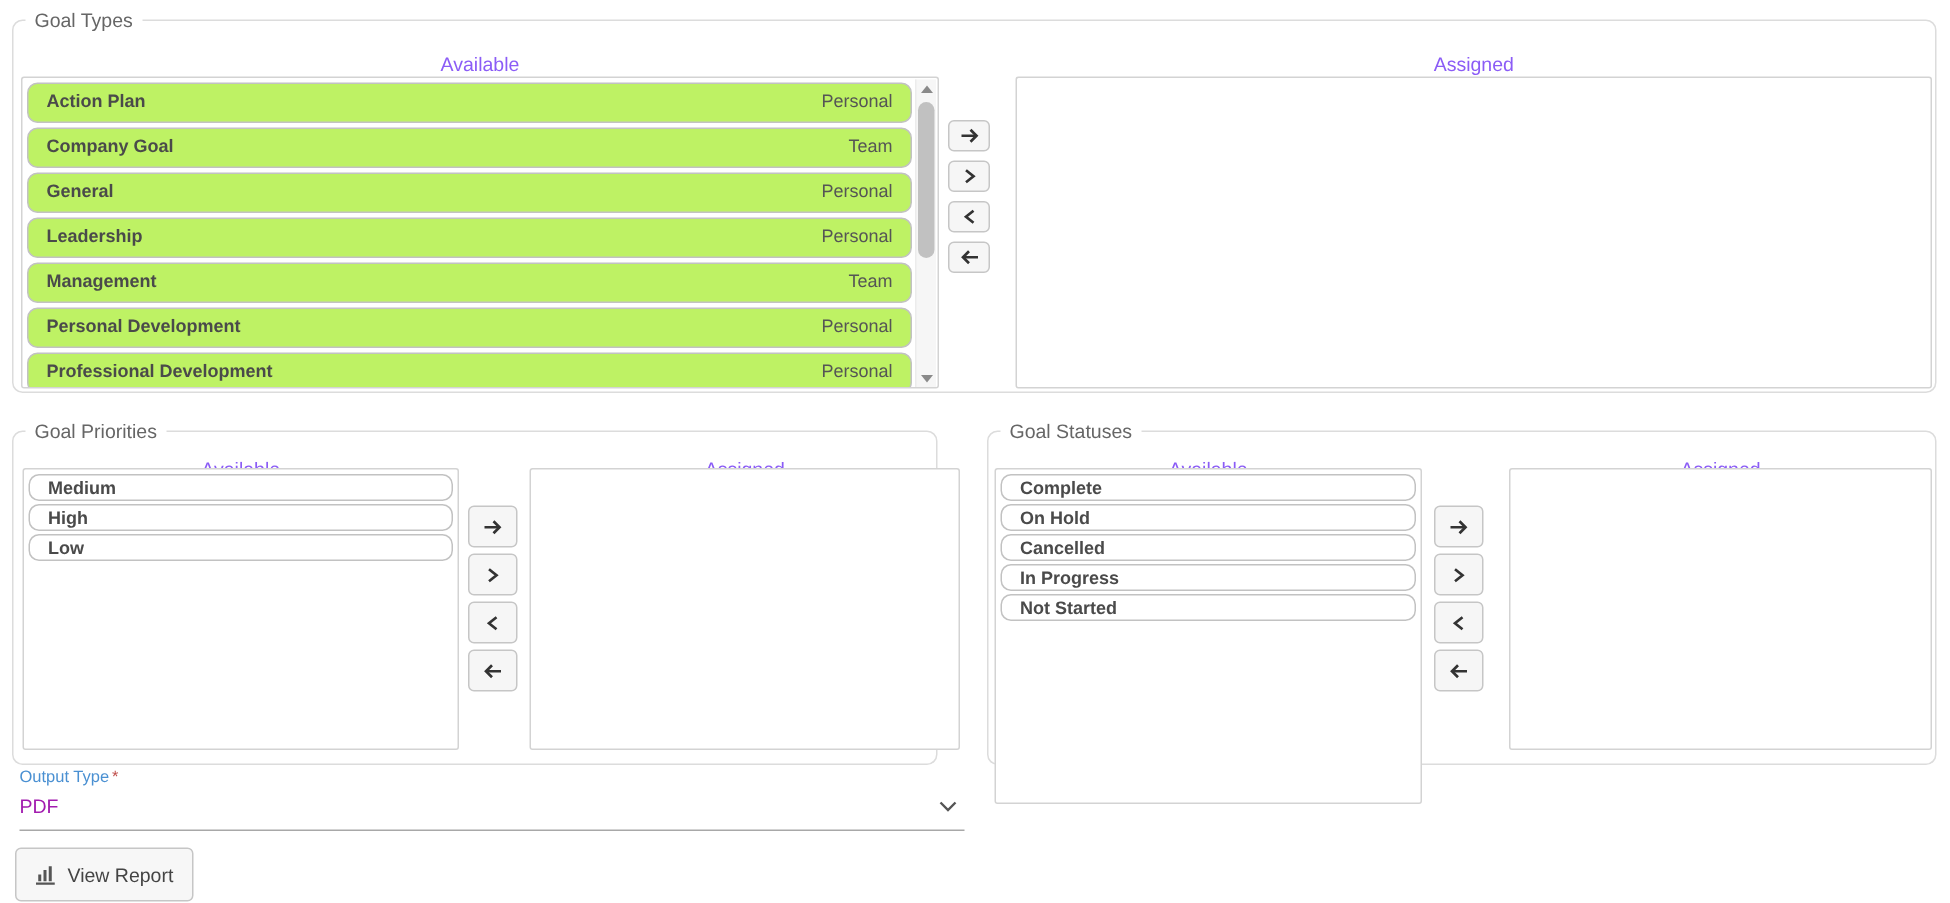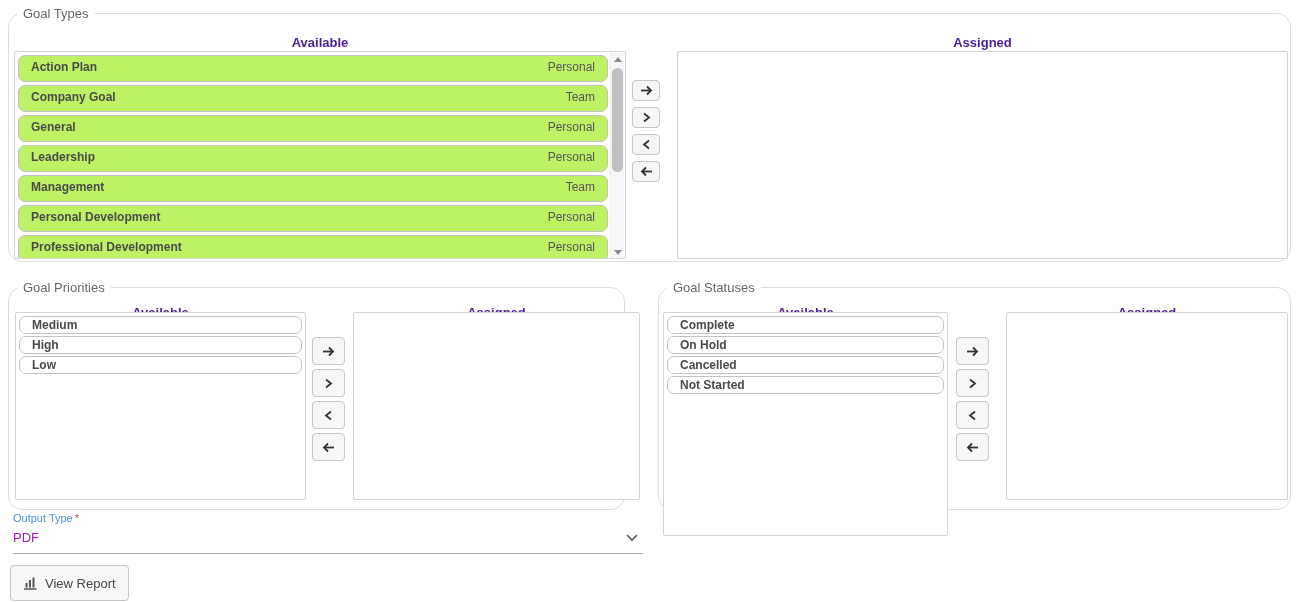--- a/index.html
+++ b/index.html
@@ -2,28 +2,28 @@
 <html><head>
 <meta charset="utf-8">
 <style>
   * { box-sizing: border-box; margin: 0; padding: 0; }
   html, body { background: #fff; }
   body {
     width: 1300px; height: 602px; position: relative; overflow: hidden;
     font-family: "Liberation Sans", "DejaVu Sans", sans-serif; color: #555;
   }
   .panel {
-    position: absolute; border: 1px solid #dcdcdc; border-radius: 14px; background: #fff;
+    position: absolute; border: 1px solid #dcdcdc; border-radius: 7px; background: #fff;
   }
   .panel-legend {
     position: absolute; top: -9px; left: 8px; background: #fff;
     padding: 0 6px; font-size: 13px; color: #666; line-height: 17px; white-space: nowrap;
   }
   .col-header {
-    position: absolute; text-align: center; font-size: 13px; color: #4c1d95; font-weight: bold;
+    position: absolute; text-align: center; font-size: 13px; color: #8b5cf6;
   }
   .listbox {
     position: absolute; border: 1px solid #d3d3d3; border-radius: 2px;
     background: #fff; overflow: hidden;
   }
   .lb-pad { position: absolute; inset: 0; padding: 3px; }
   .lb-pad.with-scroll { padding-right: 17px; }
   .type-row {
     height: 27px; margin-bottom: 3px; border: 1px solid #c2c2c2; border-radius: 7px;
     display: flex; justify-content: space-between; align-items: flex-start;
@@ -231,20 +231,23 @@
         </div>
 
         <div class="simple-row">
           <span class="row-label">On Hold</span>
         </div>
 
         <div class="simple-row">
           <span class="row-label">Cancelled</span>
         </div>
 
+        <div class="simple-row">
+          <span class="row-label">In Progress</span>
+        </div>
 
         <div class="simple-row">
           <span class="row-label">Not Started</span>
         </div>
       </div>
   </div>
 
   <div class="btn-col big" style="left:297px; top:49px;">
     <button class="t-btn">
       <svg width="13" height="11" viewBox="0 0 13 11">

